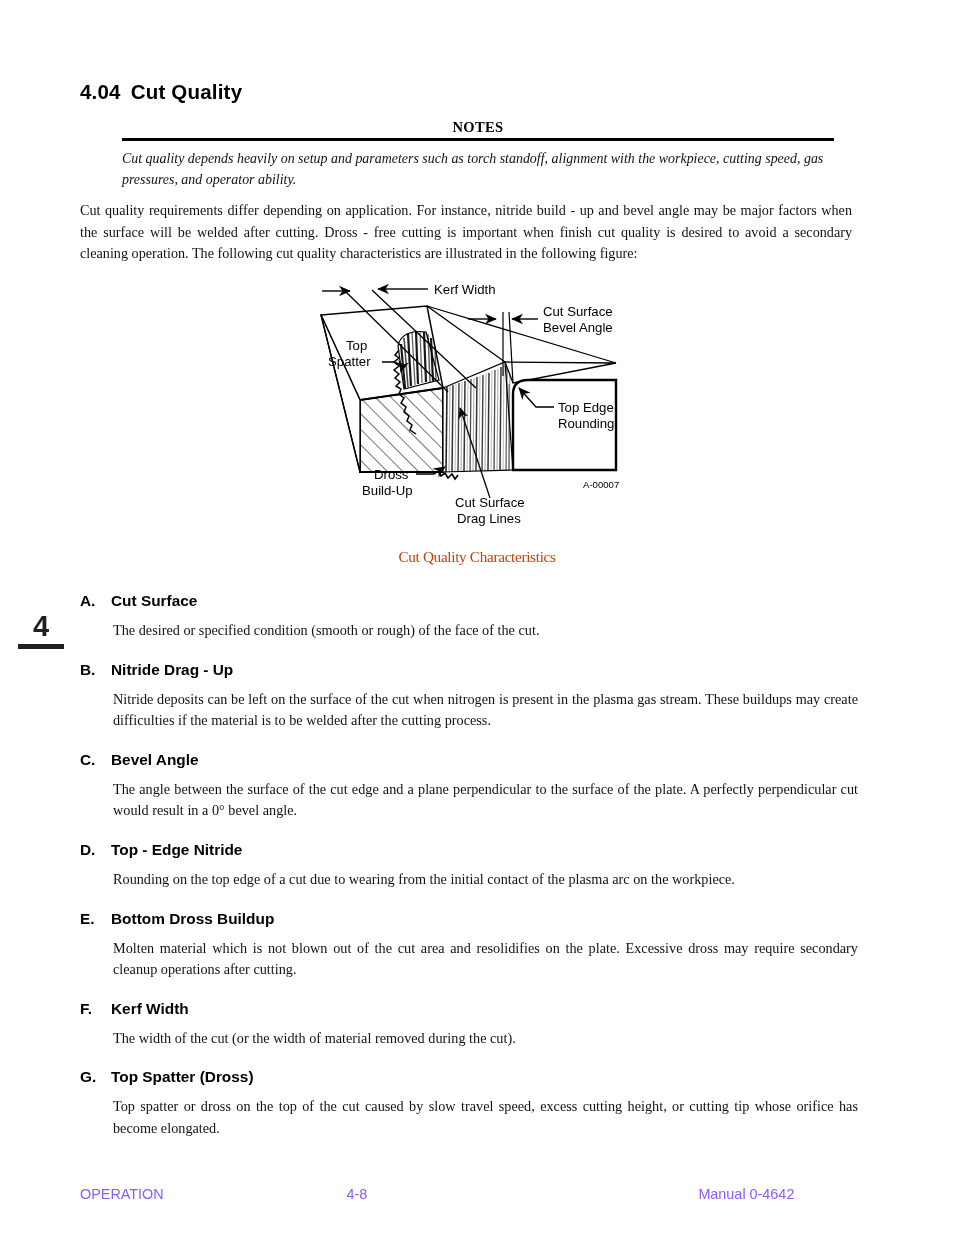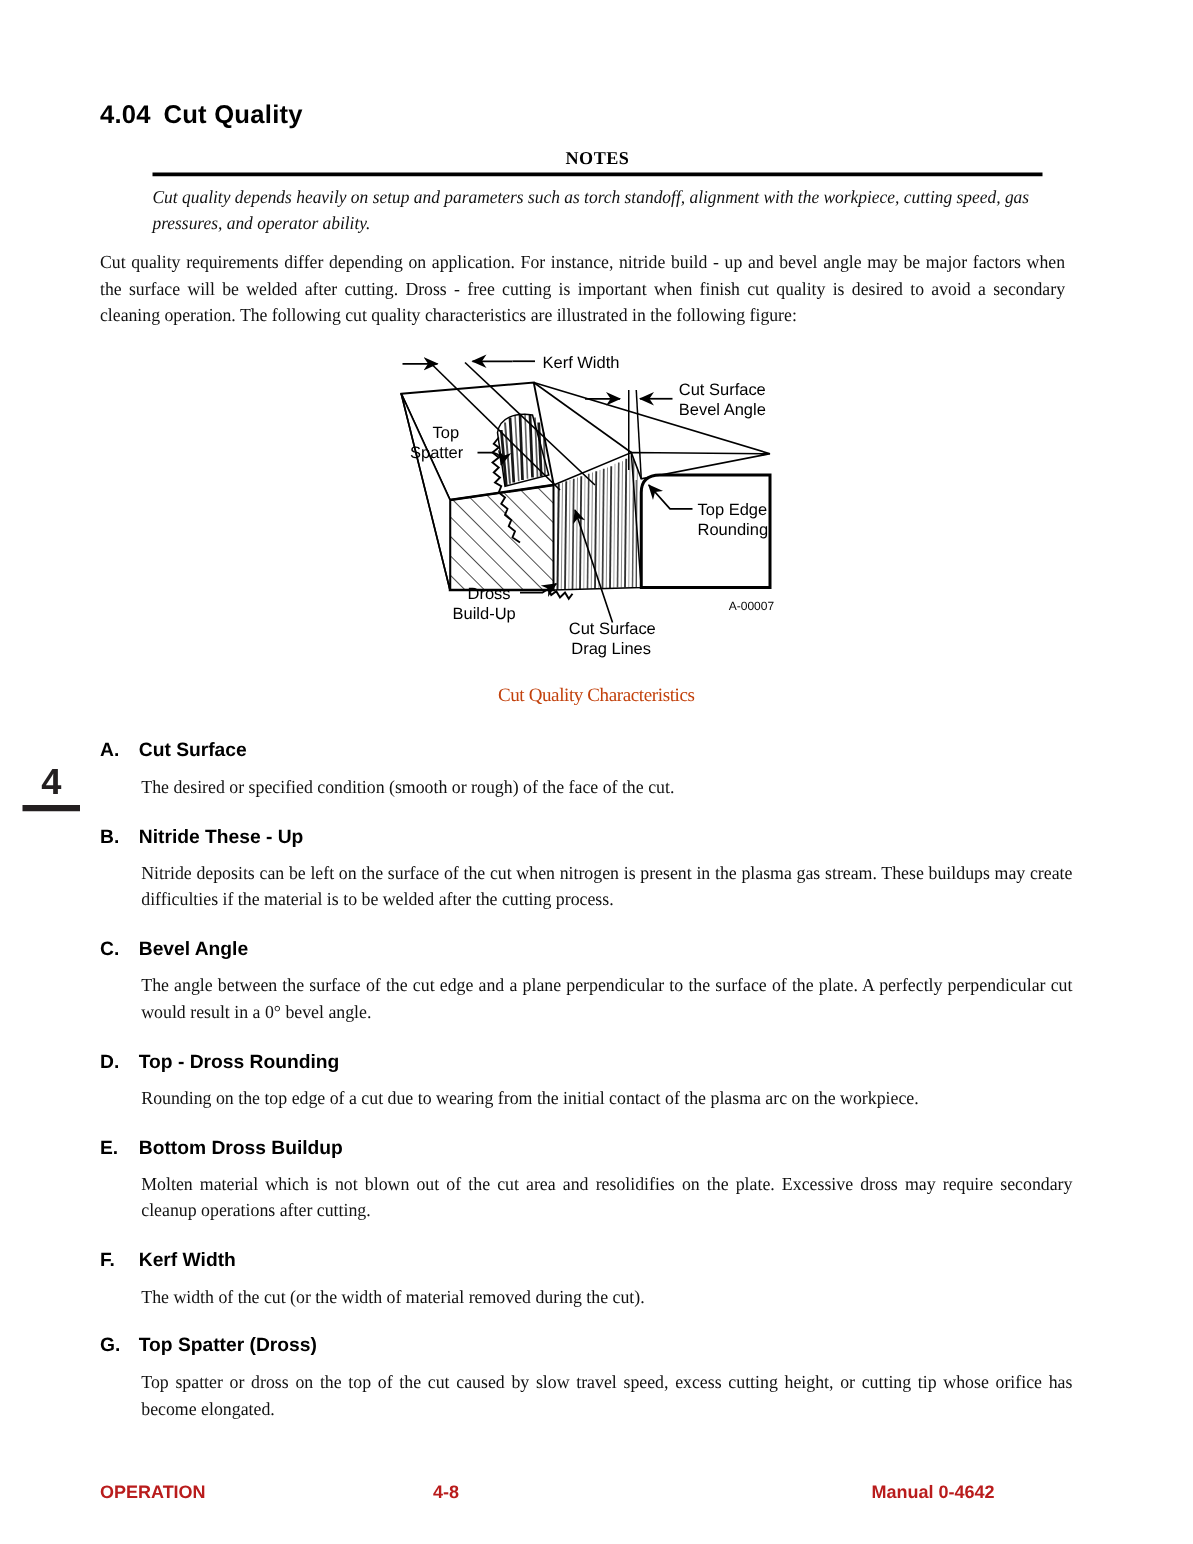--- a/index.html
+++ b/index.html
@@ -164,22 +164,21 @@
   
   .footer {
     position: absolute;
     left: 80px;
     top: 1186px;
     width: 800px;
     display: flex;
     align-items: baseline;
     font-family: "Liberation Sans", sans-serif;
     font-size: 14.4px;
-    color: #b91c1c;
-    font-weight: bold;
+    color: #8b5cf6;
   }
   .footer .left { flex: 0 0 33.3%; text-align: left; }
   .footer .center { flex: 0 0 33.3%; text-align: left; }
   .footer .right { flex: 1; text-align: center; }
 
   
   text.dlbl {
     font-family: "Liberation Sans", sans-serif;
     font-size: 13.2px;
     fill: #000;
@@ -329,37 +328,37 @@
       <div class="def-head">
         <span class="letter">A.</span>
         <span>Cut Surface</span>
       </div>
       <div class="def-body sp-a">The desired or specified condition (smooth or rough) of the face of the cut.</div>
     </div>
 
     <div class="def-item">
       <div class="def-head">
         <span class="letter">B.</span>
-        <span>Nitride These - Up</span>
+        <span>Nitride Drag - Up</span>
       </div>
       <div class="def-body sp-b">Nitride deposits can be left on the surface of the cut when nitrogen is present in the plasma gas stream. These buildups may create difficulties if the material is to be welded after the cutting process.</div>
     </div>
 
     <div class="def-item">
       <div class="def-head">
         <span class="letter">C.</span>
         <span>Bevel Angle</span>
       </div>
       <div class="def-body sp-b">The angle between the surface of the cut edge and a plane perpendicular to the surface of the plate. A perfectly perpendicular cut would result in a 0° bevel angle.</div>
     </div>
 
     <div class="def-item">
       <div class="def-head">
         <span class="letter">D.</span>
-        <span>Top - Dross Rounding</span>
+        <span>Top - Edge Nitride</span>
       </div>
       <div class="def-body sp-a">Rounding on the top edge of a cut due to wearing from the initial contact of the plasma arc on the workpiece.</div>
     </div>
 
     <div class="def-item">
       <div class="def-head">
         <span class="letter">E.</span>
         <span>Bottom Dross Buildup</span>
       </div>
       <div class="def-body sp-b">Molten material which is not blown out of the cut area and resolidifies on the plate.  Excessive dross may require secondary cleanup operations after cutting.</div>

